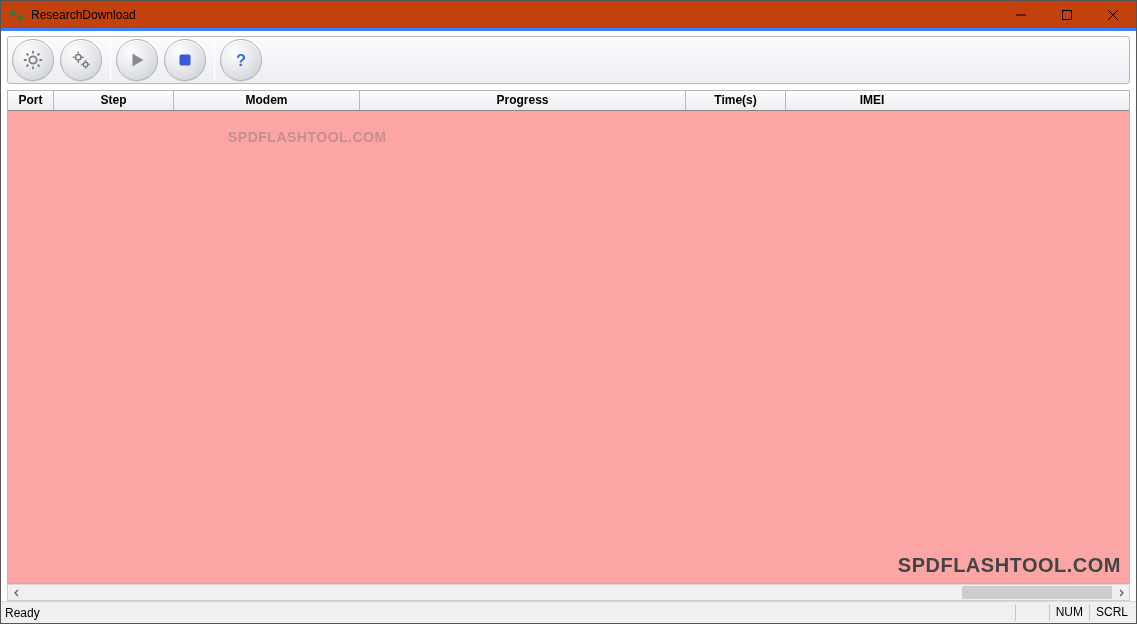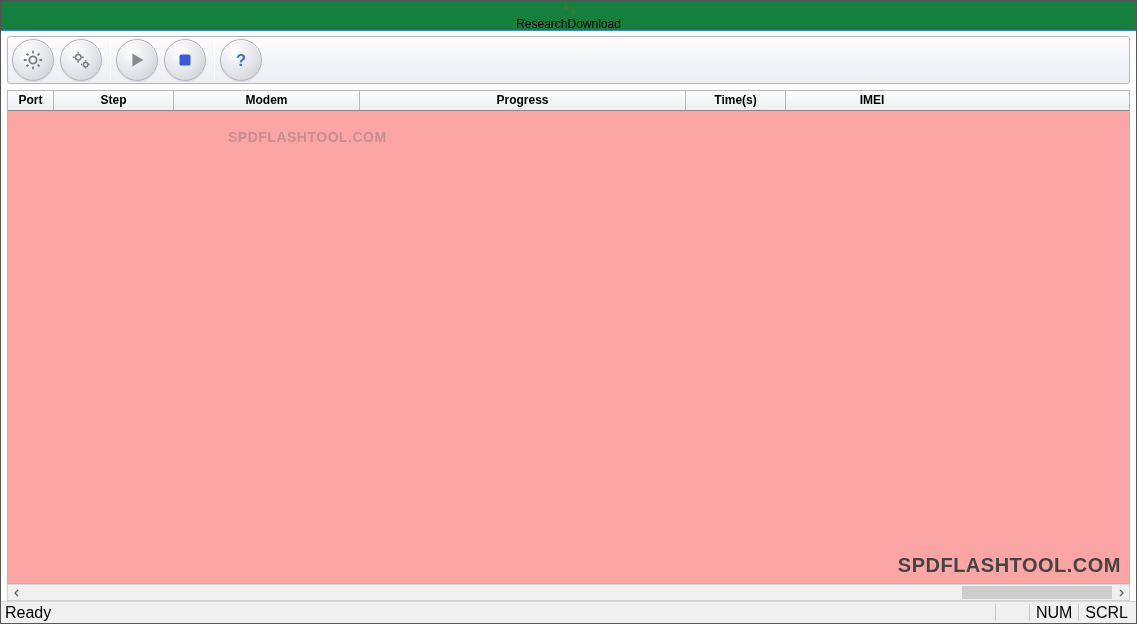--- a/index.html
+++ b/index.html
@@ -11,25 +11,24 @@
   width: 1137px;
   height: 624px;
   border: 1px solid #555;
   display: flex;
   flex-direction: column;
 }
 
 
 .titlebar {
   height: 30px;
-  background: #15803d;
-  display: flex;
-  align-items: center;
-  border-bottom: 1px solid #3b82f6;
-  flex-direction: column;
+  background: #c2410c;
+  display: flex;
+  align-items: center;
+  border-bottom: 3px solid #3b82f6;
 }
 .titlebar .app-icon {
   width: 16px; height: 16px;
   margin: 0 6px 0 8px;
   position: relative;
 }
 .titlebar .app-icon svg { width:16px; height:16px; }
 .titlebar .title {
   flex: 1;
   font-size: 12px;
@@ -185,21 +184,21 @@
   background:#cdcdcd;
 }
 
 
 .statusbar {
   height: 22px;
   background: #f0f0f0;
   border-top: 1px solid #d8d8d8;
   display: flex;
   align-items: center;
-  font-size: 16px;
+  font-size: 12px;
   color: #000;
   padding: 0 2px 0 4px;
 }
 .statusbar .spacer { flex:1; }
 .status-cell {
   border-left: 1px solid #c8c8c8;
   padding: 0 6px;
   height: 17px;
   line-height: 17px;
   min-width: 34px;

